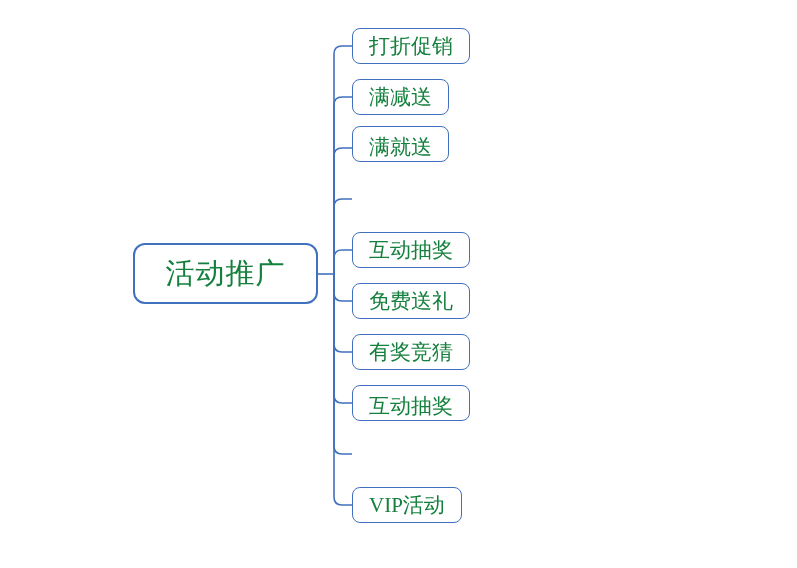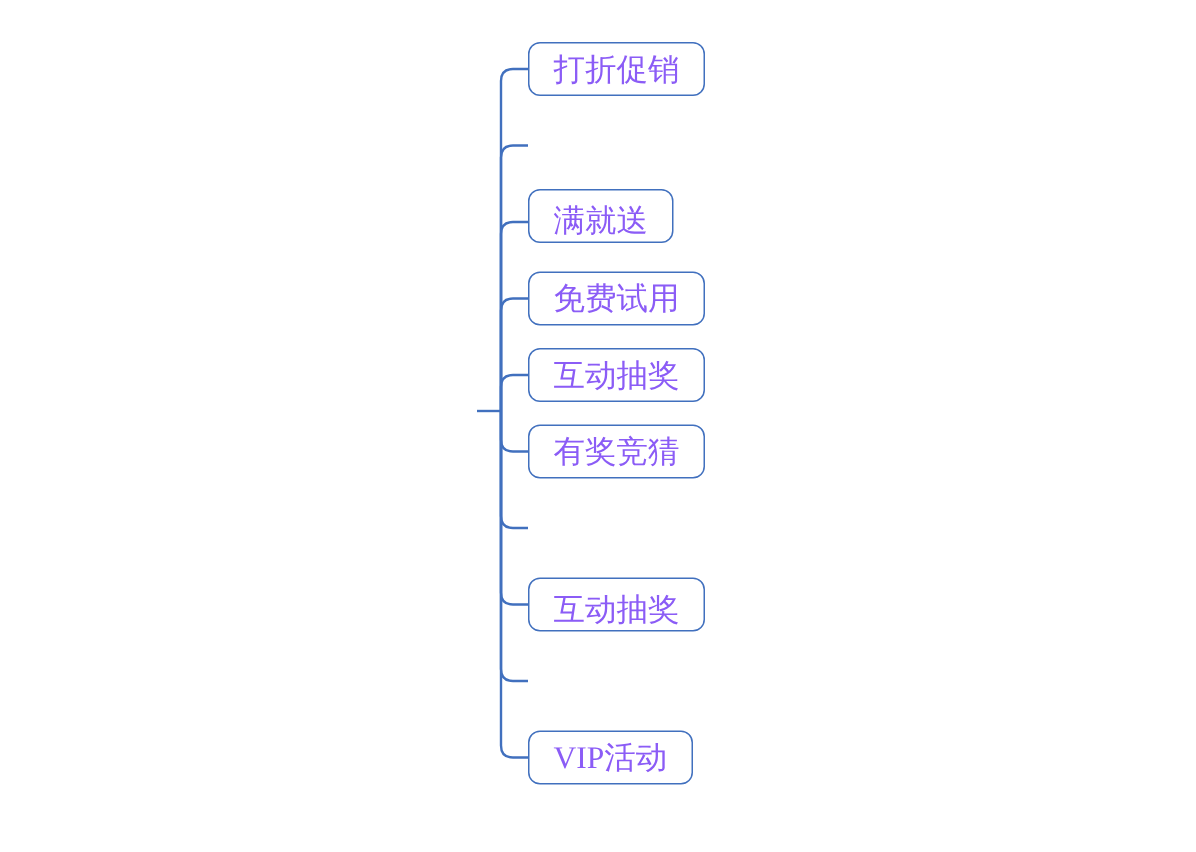--- a/index.html
+++ b/index.html
@@ -27,21 +27,21 @@
     stroke: #4170BE;
     stroke-width: 1.6;
   }
   .node {
     position: absolute;
     box-sizing: border-box;
     display: inline-flex;
     align-items: center;
     justify-content: center;
     border: 1.6px solid #4170BE;
-    color: #8b5cf6;
+    color: #15803d;
     background: #ffffff;
     white-space: nowrap;
     cursor: default;
   }
   .node.root {
     left: 133px;
     top: 243px;
     width: 185px;
     height: 61px;
     border-radius: 12px;
@@ -79,34 +79,40 @@
     <path d="M334,274 V156 Q334,148 342,148 H352"></path>
     <path d="M334,274 V207 Q334,199 342,199 H352"></path>
     <path d="M334,274 V258 Q334,250 342,250 H352"></path>
     <path d="M334,274 V293 Q334,301 342,301 H352"></path>
     <path d="M334,274 V344 Q334,352 342,352 H352"></path>
     <path d="M334,274 V395 Q334,403 342,403 H352"></path>
     <path d="M334,274 V446 Q334,454 342,454 H352"></path>
     <path d="M334,274 V497 Q334,505 342,505 H352"></path>
   </svg>
 
+  <div class="node root">
+    <span>活动推广</span>
+  </div>
 
   <div class="node child c0">
     <span>打折促销</span>
   </div>
+  <div class="node child c1">
+    <span>满减送</span>
+  </div>
   <div class="node child c2">
     <span>满就送</span>
-  </div>
-  <div class="node child c3">
-    <span>免费试用</span>
   </div>
   <div class="node child c4">
     <span>互动抽奖</span>
   </div>
   <div class="node child c5">
+    <span>免费送礼</span>
+  </div>
+  <div class="node child c6">
     <span>有奖竞猜</span>
   </div>
   <div class="node child c7">
     <span>互动抽奖</span>
   </div>
   <div class="node child c9">
     <span>VIP活动</span>
   </div>
 
 </div>

